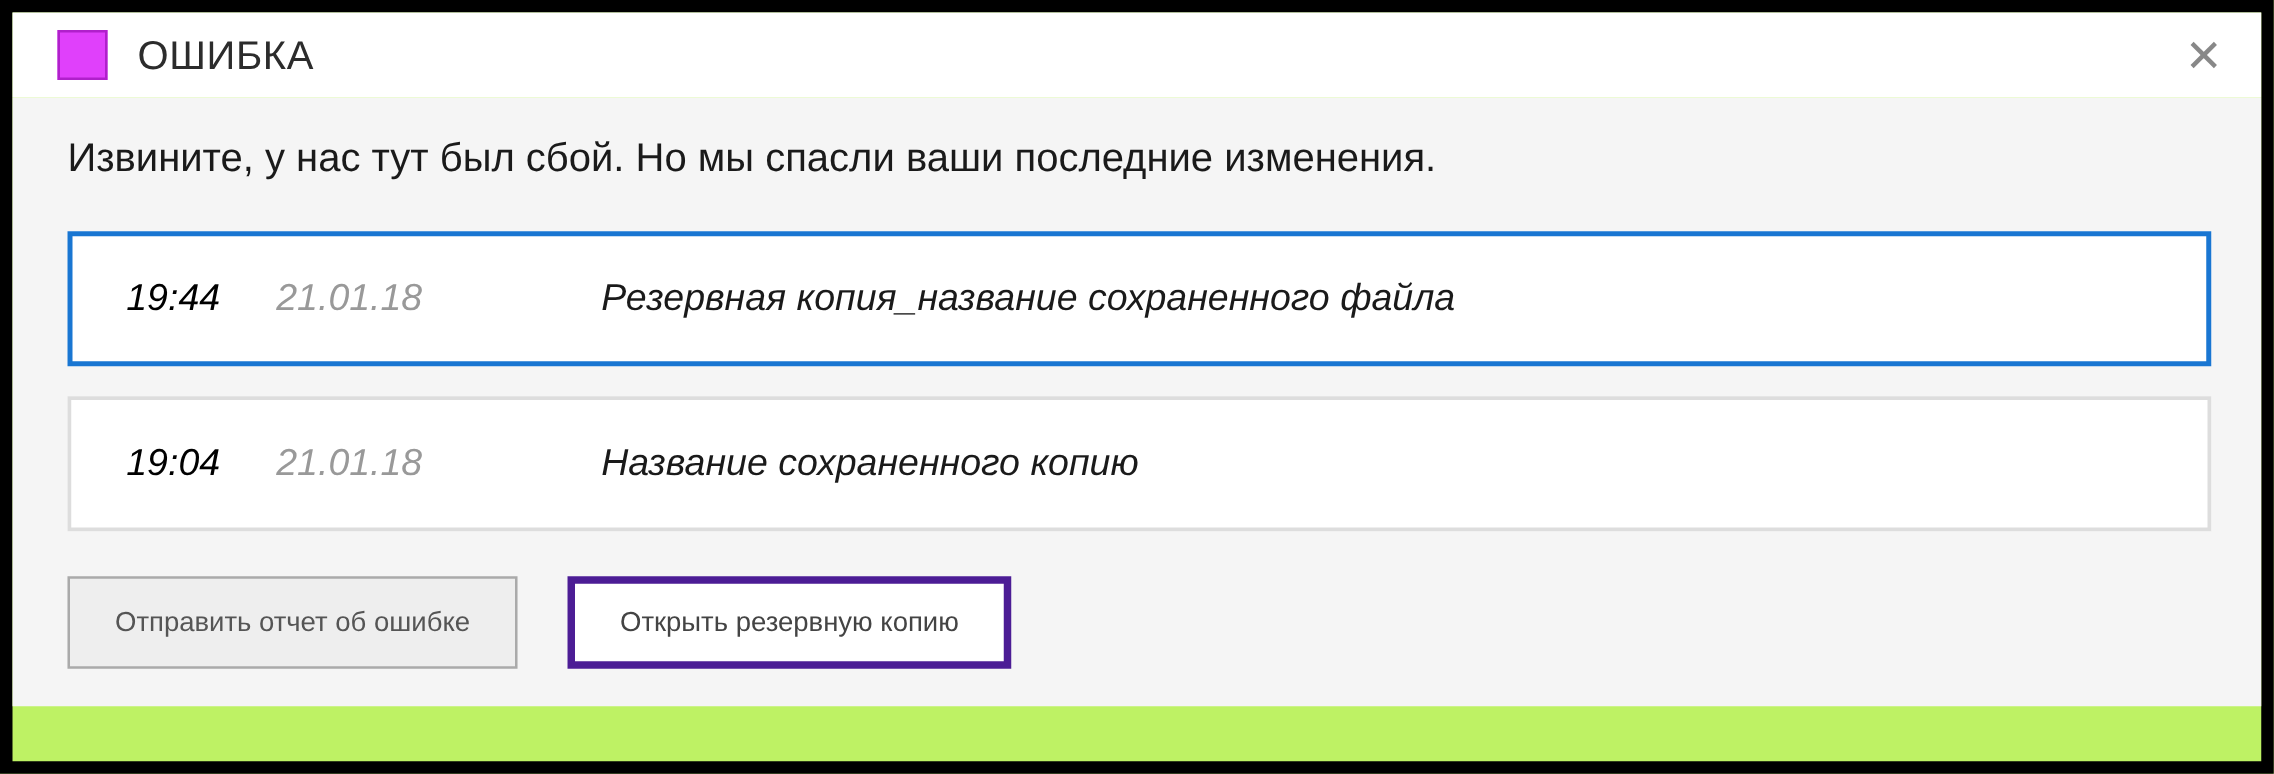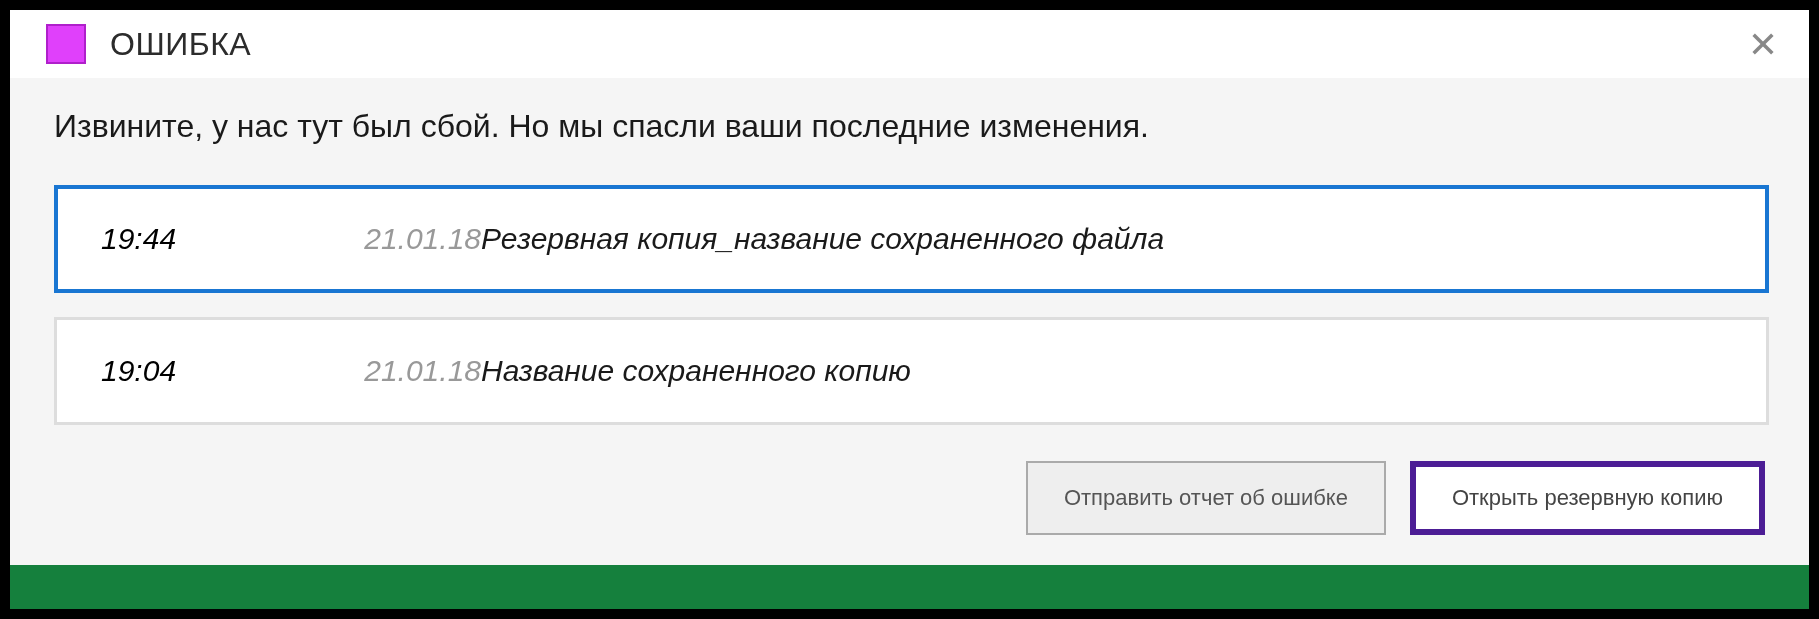--- a/index.html
+++ b/index.html
@@ -8,21 +8,21 @@
       box-sizing: border-box;
     }
     body {
       font-family: Arial, Helvetica, sans-serif;
       background: #fff;
     }
     .dialog {
       width: 1819px;
       height: 619px;
       border: 10px solid #000;
-      background: #15803d;
+      background: #bef264;
       position: relative;
     }
     .header {
       display: flex;
       align-items: center;
       padding: 14px 36px;
       background: #fff;
       position: relative;
     }
     .header-icon {
@@ -87,30 +87,29 @@
     .item-time {
       font-size: 30px;
       font-weight: 400;
       color: #000;
       min-width: 120px;
     }
     .item-date {
       font-size: 30px;
       color: #999;
       min-width: 260px;
-      text-align: right;
     }
     .item-name {
       font-size: 30px;
       color: #1a1a1a;
     }
     .footer {
       display: flex;
-      justify-content: flex-end;
-      gap: 24px;
+      justify-content: flex-start;
+      gap: 40px;
       padding-right: 4px;
     }
     .btn {
       padding: 18px 36px;
       font-size: 22px;
       font-family: Arial, Helvetica, sans-serif;
       cursor: pointer;
       min-width: 340px;
       text-align: center;
     }

